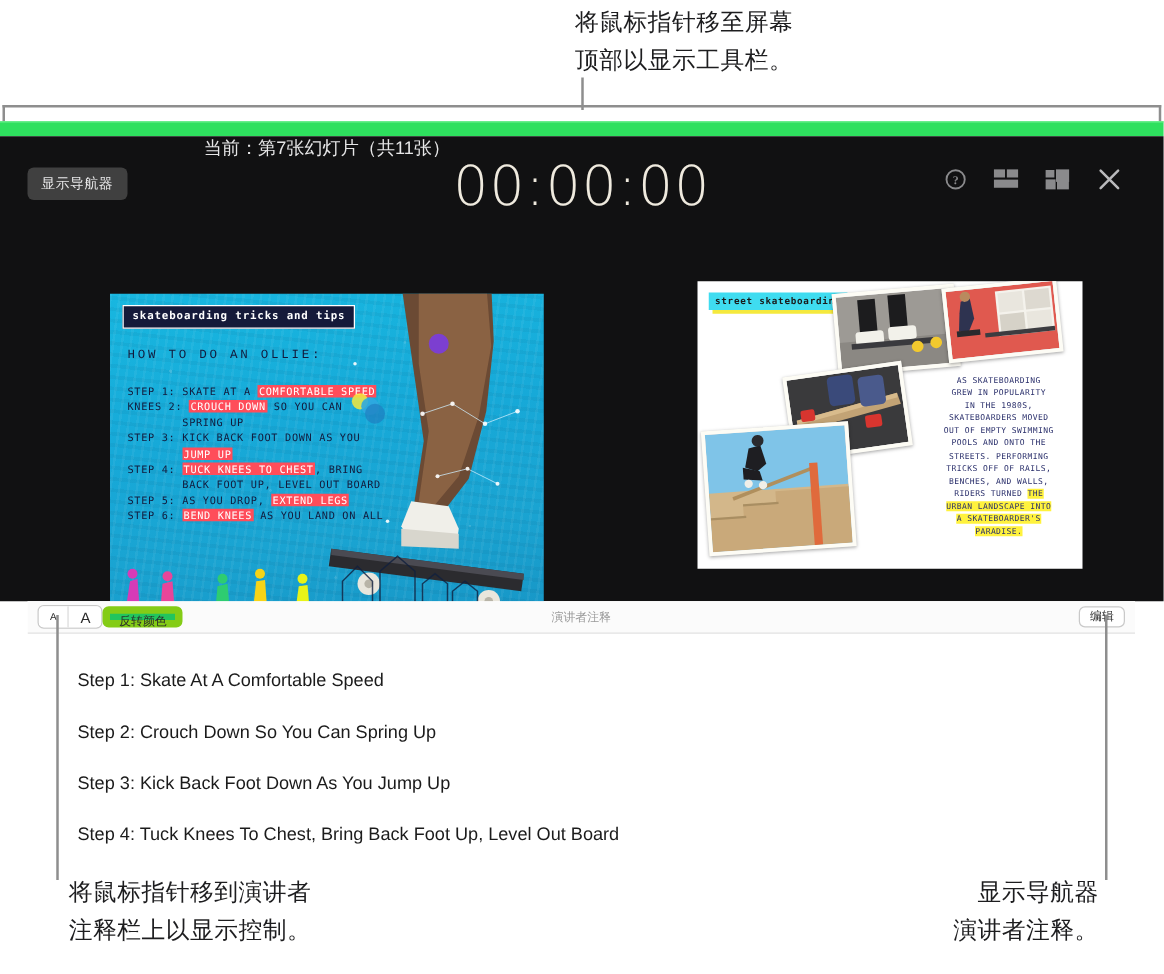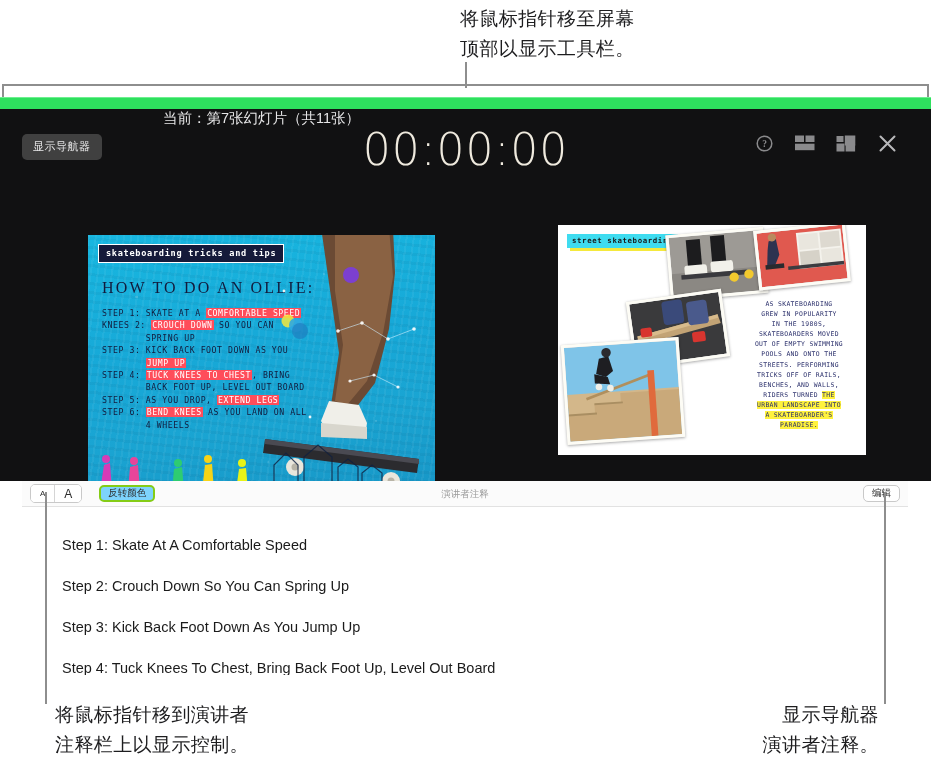--- a/index.html
+++ b/index.html
@@ -103,22 +103,22 @@
   .sc-title {
     position: absolute; left: 10px; top: 9px;
     background: #151a3a; color: #ffffff;
     font-family: "DejaVu Sans Mono","Liberation Mono", monospace;
     font-size: 8.6px; font-weight: bold; letter-spacing: .7px;
     padding: 3px 7px 4px; border: 1.5px solid #ffffff;
   }
   .sc-heading {
     position: absolute; left: 14px; top: 44px;
     color: #121a3c;
-    font-family: Liberation Serif, serif;
-    font-size: 16px; letter-spacing: 2.2px;
+    font-family: Liberation Mono, monospace;
+    font-size: 10px; letter-spacing: 2.2px;
   }
   .sc-steps {
     position: absolute; left: 14px; top: 72px; width: 250px;
     font-family: "DejaVu Sans Mono","Liberation Mono", monospace;
     font-size: 8.2px; line-height: 12.4px; color: #121a3c; letter-spacing: .55px;
   }
   .sc-steps .hl { background:#ff4d5a; color:#ffffff; padding: 0 1px; }
   .sc-steps .row { white-space: nowrap; }
   
   .sc-photo {
@@ -166,21 +166,21 @@
     background: #fff;
   }
   .seg button {
     background: #fff; border: none; cursor: pointer;
     padding: 0 9px; height: 17px; color: #2b2b2b;
     display:flex; align-items:center; justify-content:center;
   }
   .seg button:first-child { border-right: 1px solid #d5d5d5; font-size: 8px; }
   .seg button:last-child { font-size: 12px; }
   .invert-btn {
-    margin-left: 17px; background: #7dd3fc; border: 2px solid #84cc16;
+    margin-left: 0; background: #22c55e; border: 6px solid #84cc16;
     border-radius: 5px; height: 17px; padding: 0 7px;
     font-size: 9.5px; color: #2b2b2b; cursor: pointer;
   }
   .notes-title {
     position: absolute; left: 0; top: 0; width: 100%; height: 26px;
     display: flex; align-items: center; justify-content: center;
     font-size: 9.5px; color: #9a9a9a; pointer-events: none;
   }
   .edit-btn {
     position: absolute; right: 8px; top: 4px;
@@ -264,21 +264,20 @@
       <div class="sc-steps" id="sc-steps">
           <div class="row"><span>STEP 1: </span><span>SKATE AT A </span><span class="hl">COMFORTABLE SPEED</span></div>
           <div class="row"><span>KNEES 2: </span><span class="hl">CROUCH DOWN</span><span> SO YOU CAN</span></div>
           <div class="row"><span>&nbsp;&nbsp;&nbsp;&nbsp;&nbsp;&nbsp;&nbsp;&nbsp;</span><span>SPRING UP</span></div>
           <div class="row"><span>STEP 3: </span><span>KICK BACK FOOT DOWN AS YOU</span></div>
           <div class="row"><span>&nbsp;&nbsp;&nbsp;&nbsp;&nbsp;&nbsp;&nbsp;&nbsp;</span><span class="hl">JUMP UP</span></div>
           <div class="row"><span>STEP 4: </span><span class="hl">TUCK KNEES TO CHEST</span><span>, BRING</span></div>
           <div class="row"><span>&nbsp;&nbsp;&nbsp;&nbsp;&nbsp;&nbsp;&nbsp;&nbsp;</span><span>BACK FOOT UP, LEVEL OUT BOARD</span></div>
           <div class="row"><span>STEP 5: </span><span>AS YOU DROP, </span><span class="hl">EXTEND LEGS</span></div>
           <div class="row"><span>STEP 6: </span><span class="hl">BEND KNEES</span><span> AS YOU LAND ON ALL</span></div>
-          <div class="row"><span>&nbsp;&nbsp;&nbsp;&nbsp;&nbsp;&nbsp;&nbsp;&nbsp;</span><span>4 WHEELS</span></div>
         </div>
 
       <svg class="sc-photo" viewBox="0 0 196 262">
 
         <path d="M78 -6 L150 -6 L152 40 L146 96 L132 150 L112 176 L88 172 L96 120 L88 64 Z" fill="#6b4a34"></path>
         <path d="M92 -6 L146 -6 L150 44 L140 100 L124 148 L104 172 L92 168 L100 112 L92 58 Z" fill="#8a6243"></path>
 
         <path d="M86 168 L116 172 L124 190 L122 204 L86 202 L78 188 Z" fill="#f0efe9"></path>
         <path d="M78 190 L124 194 L124 206 L78 204 Z" fill="#d8d6cd"></path>
 

